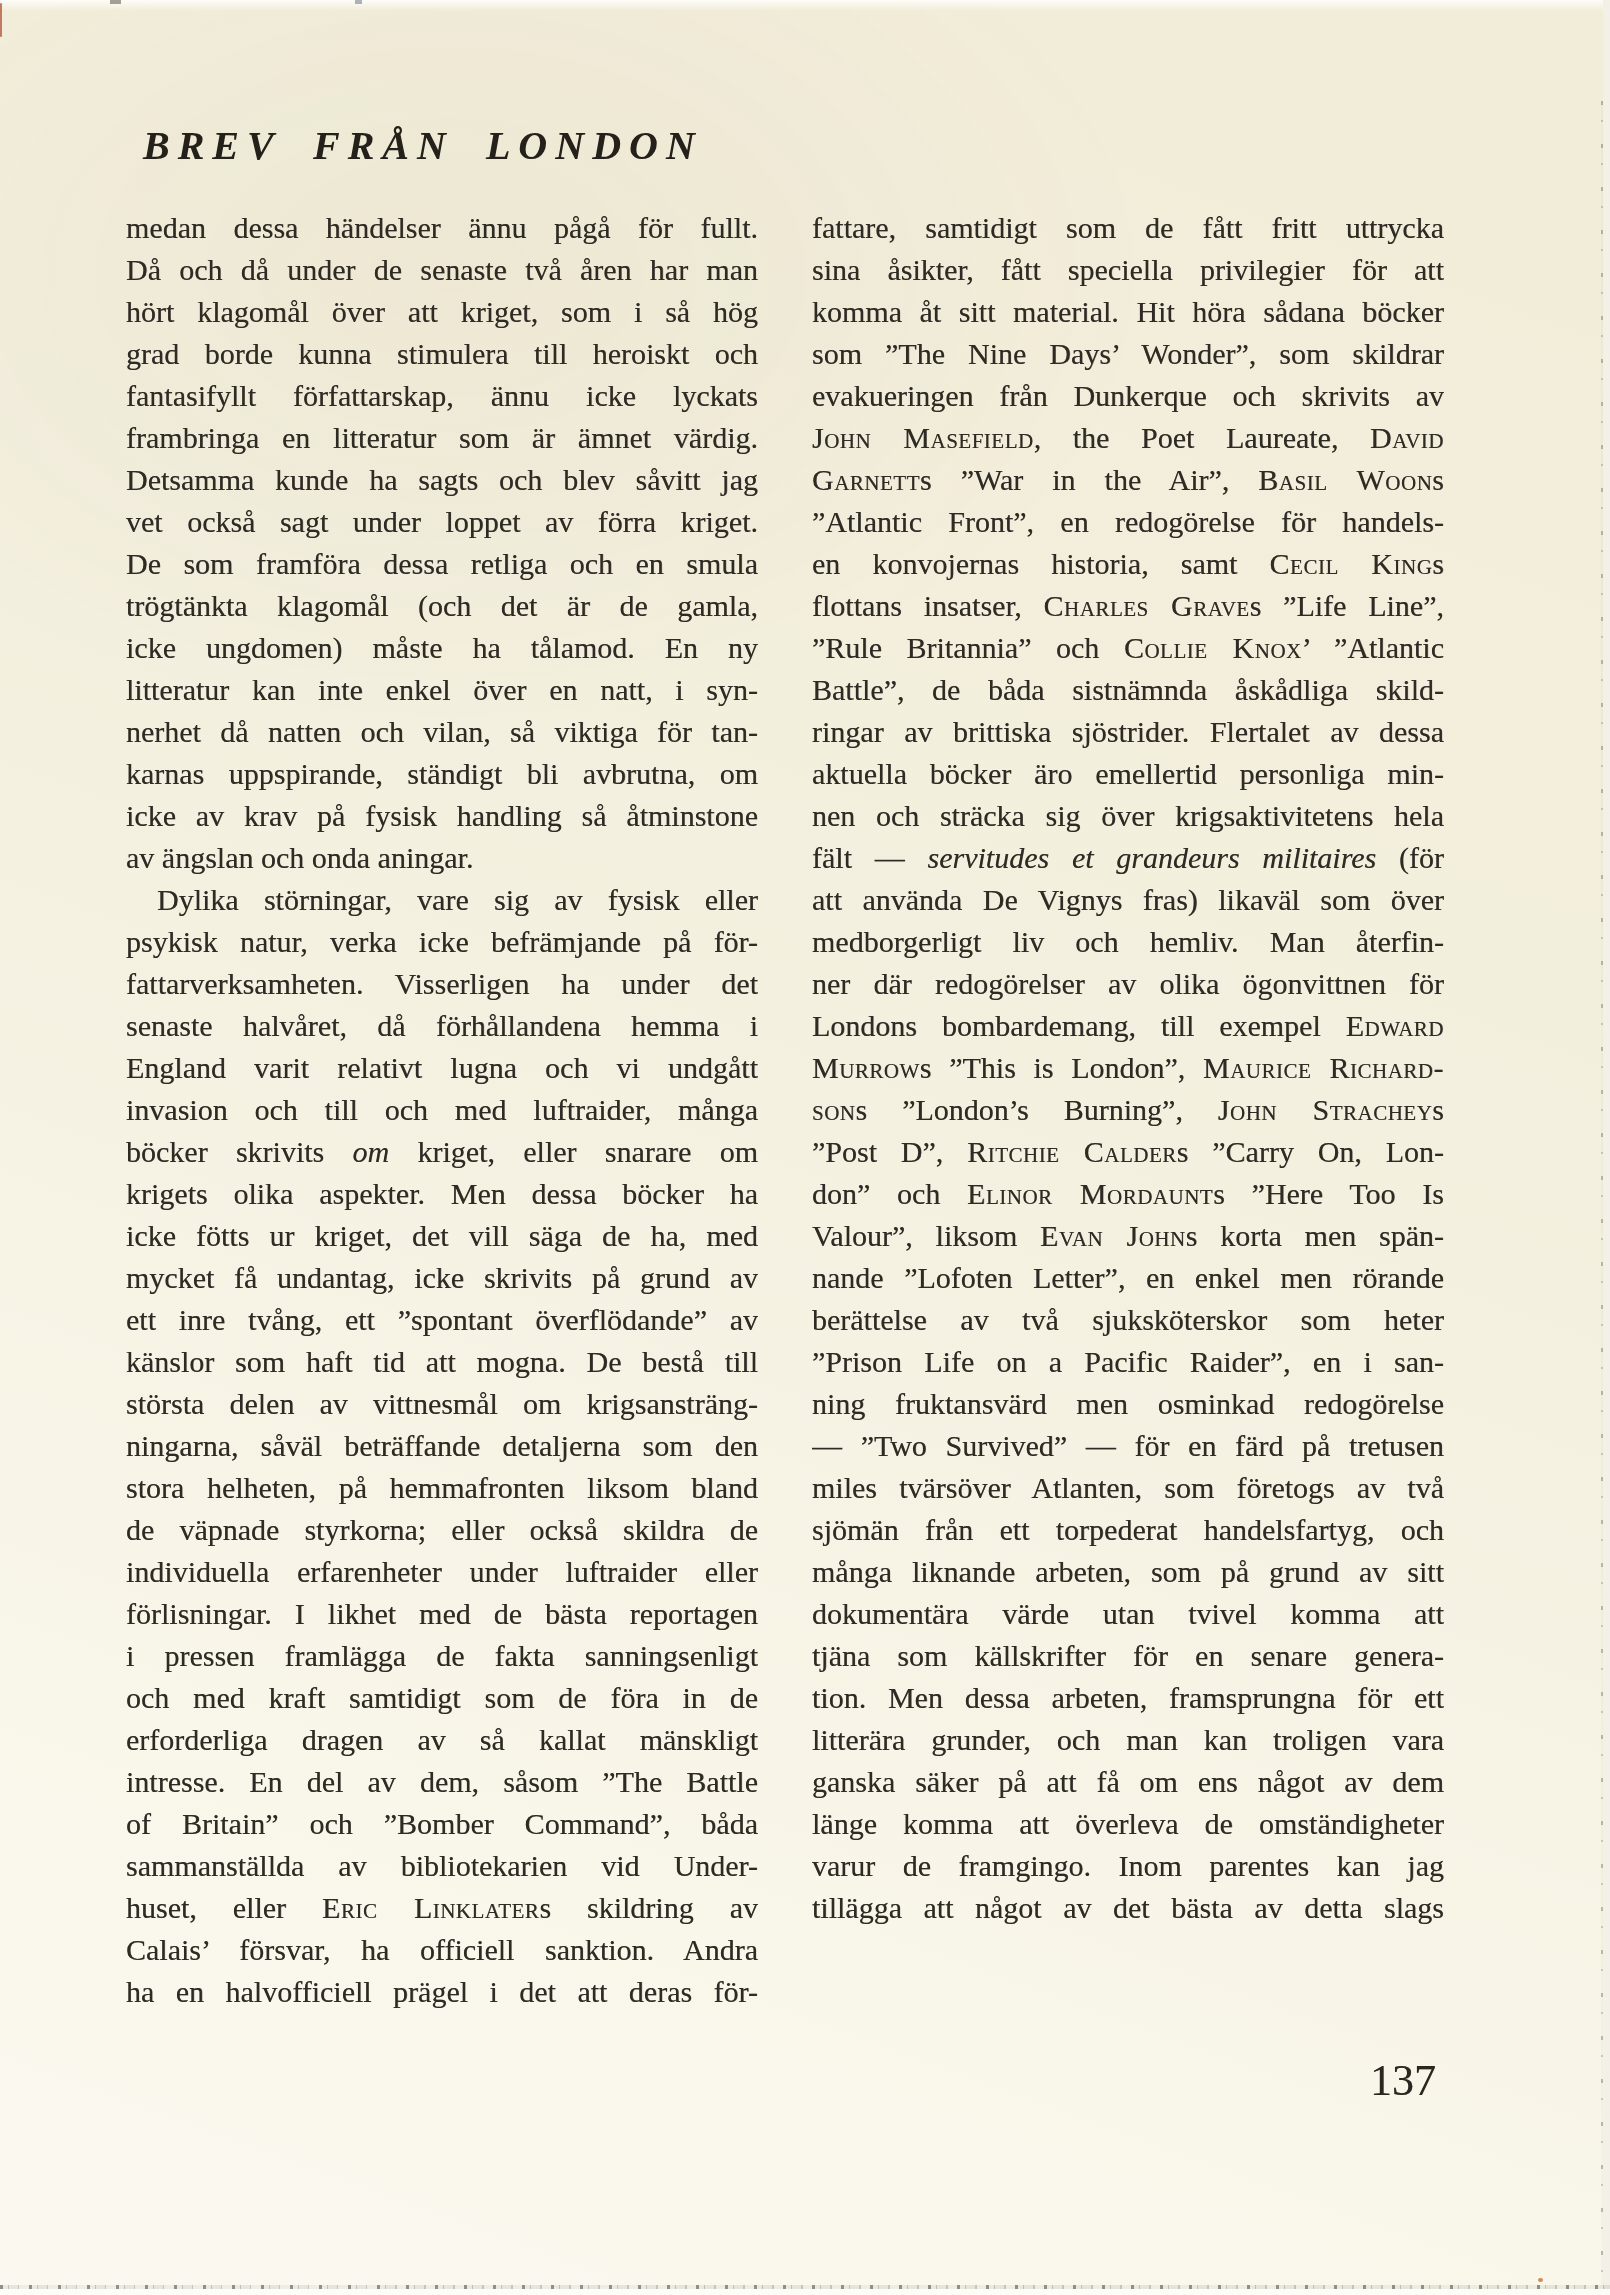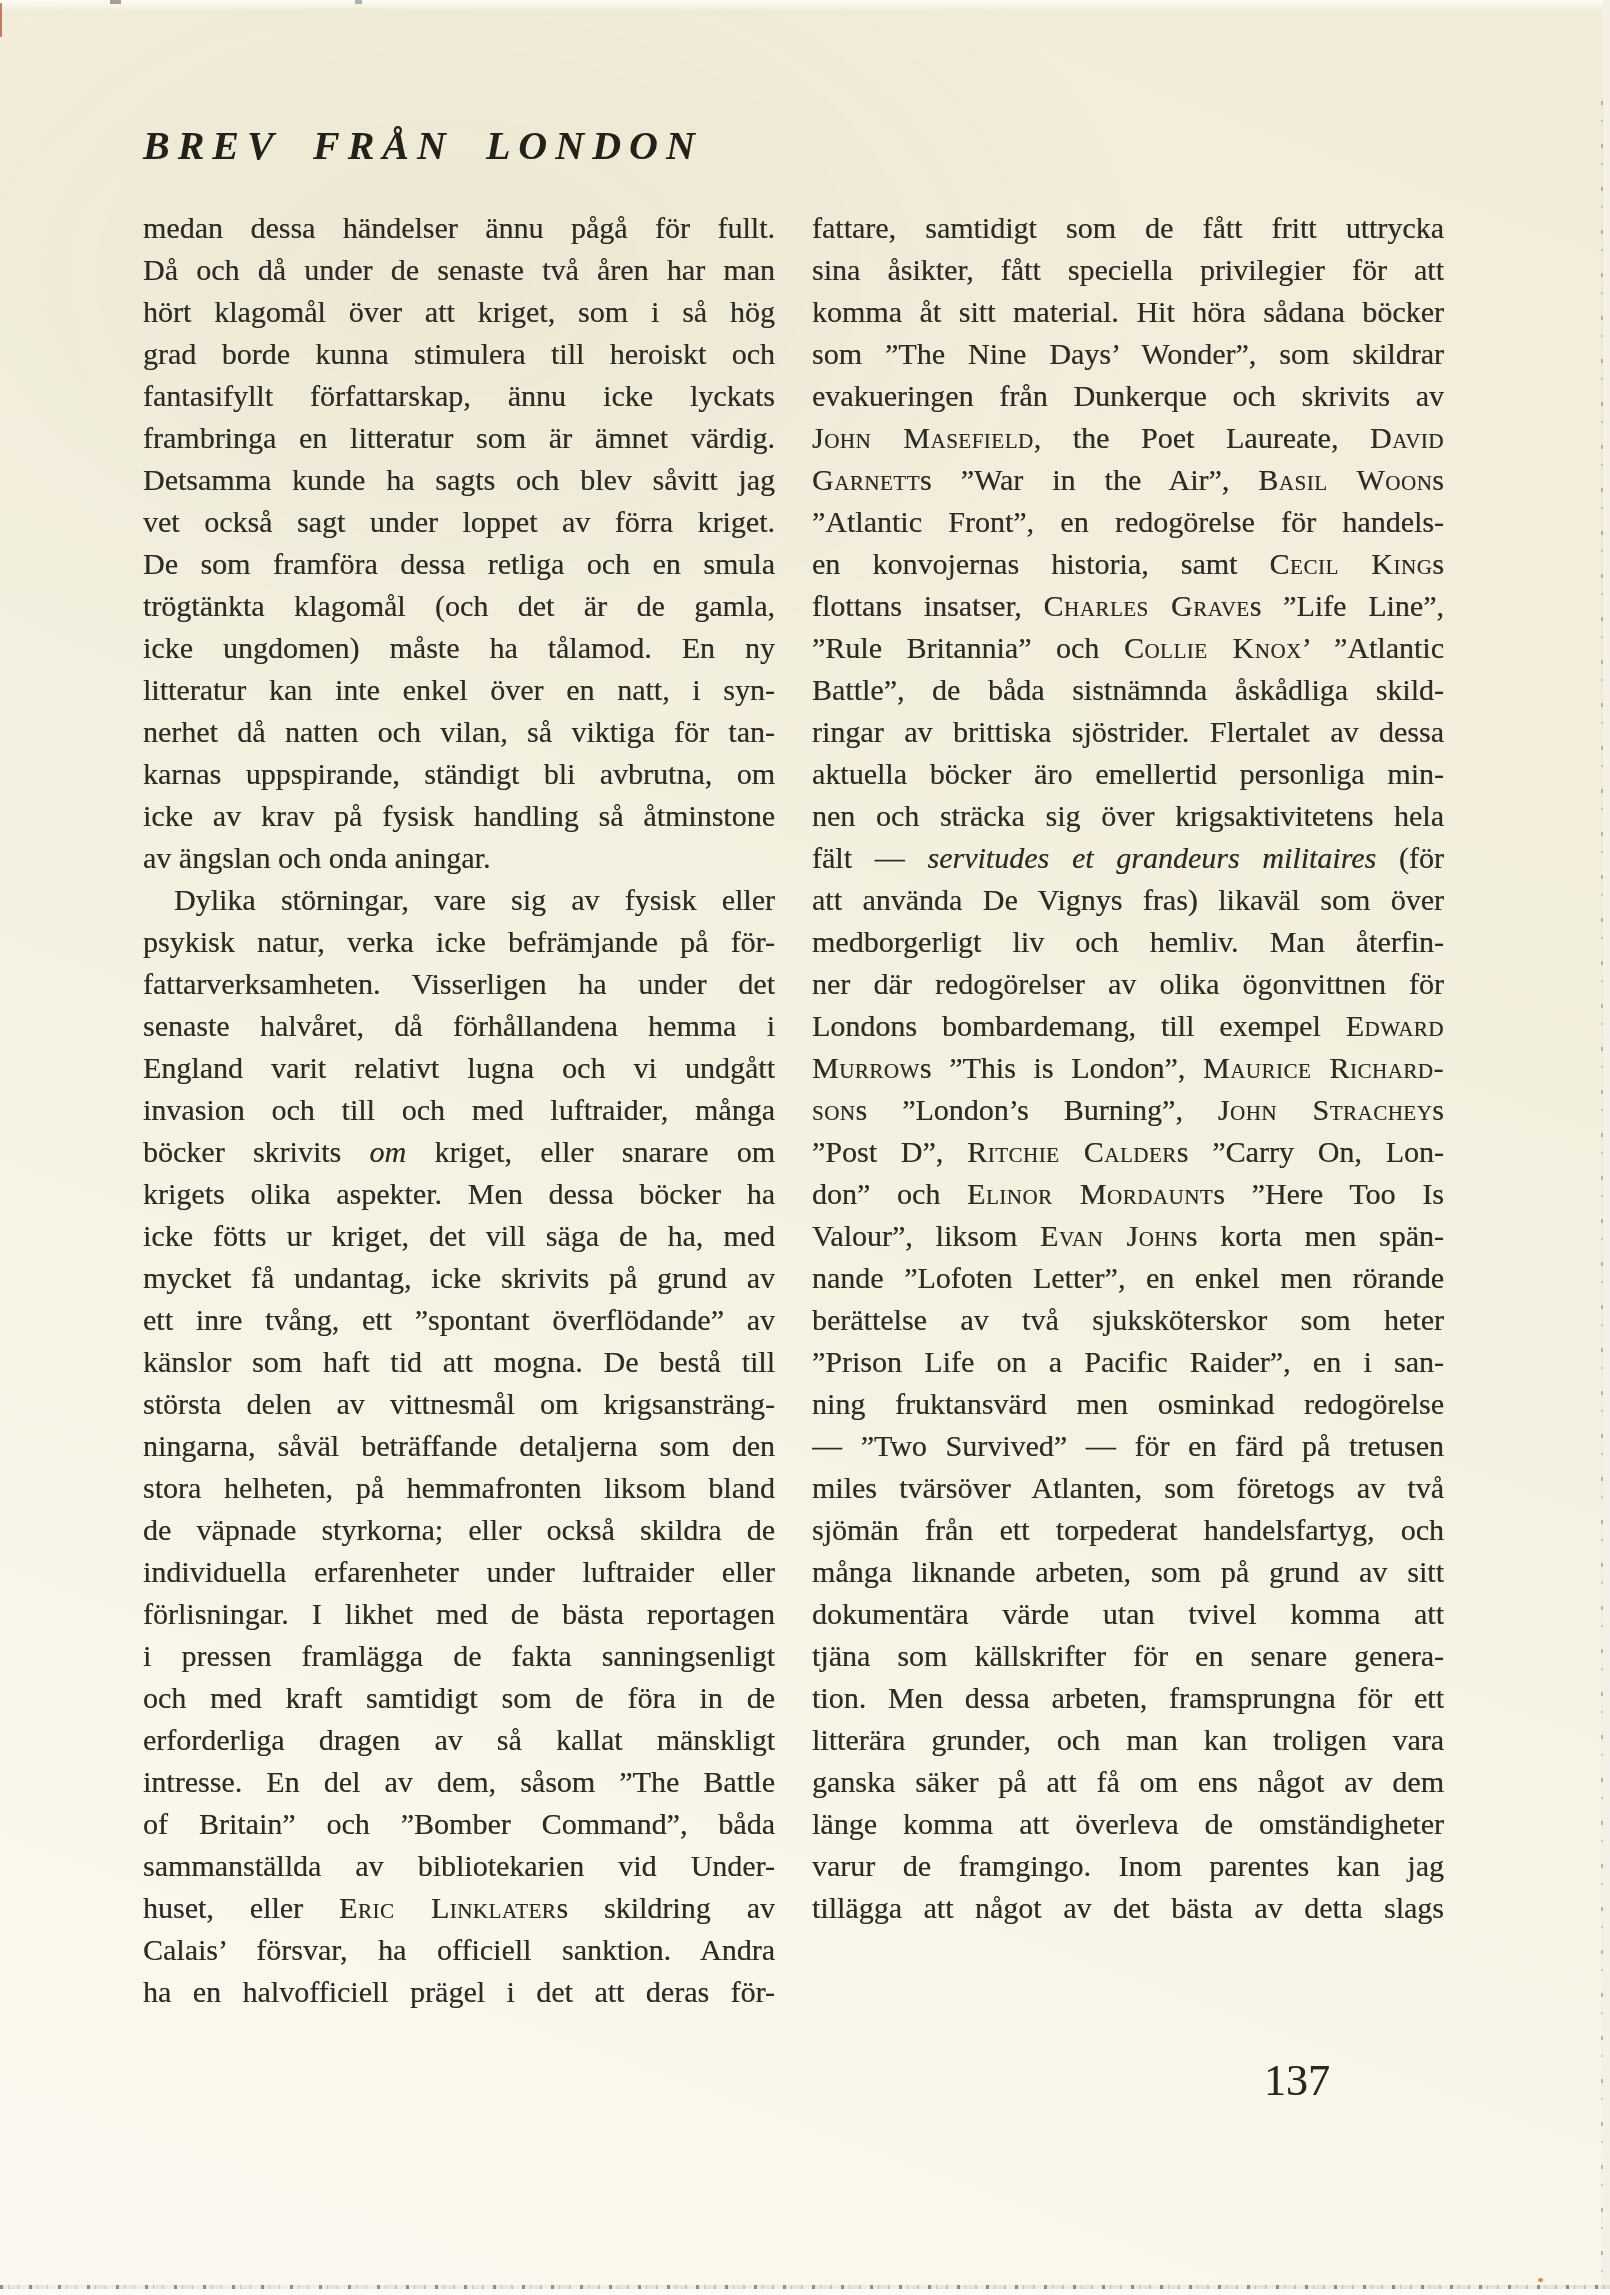--- a/index.html
+++ b/index.html
@@ -57,36 +57,36 @@
     font-size: 40px; font-style: italic; font-weight: bold;
     letter-spacing: 0.20em; word-spacing: 0.35em;
     color: #24201a;
   }
 
   .col {
     position: absolute; top: 207px; width: 632px;
     font-size: 30px; line-height: 42px;
     text-shadow: 0.3px 0 0 rgba(46,42,36,0.55);
   }
-  .col-left  { left: 143px; }
+  .col-left  { left: 126px; }
   .col-right { left: 812px; }
 
   .line {
     height: 42px; overflow: hidden;
     text-align: justify; text-align-last: justify;
   }
   .line.p-start { text-indent: 31px; }
   .line.p-end   { text-align-last: left; }
 
   .sc { font-variant: small-caps; letter-spacing: 0.5px; }
   .i  { font-style: italic; }
 
   .pagenum {
     position: absolute; top: 2057px; left: 1264px; width: 172px;
-    font-size: 44px; line-height: 47px;
+    text-align: right; font-size: 44px; line-height: 47px;
     color: #2b2620; text-shadow: 0.3px 0 0 rgba(46,42,36,0.55);
   }
 </style>
 </head>
 <body>
 
 <div class="page">
 
   <div class="edge-top"></div>
   <div class="red-edge-mark"></div>

